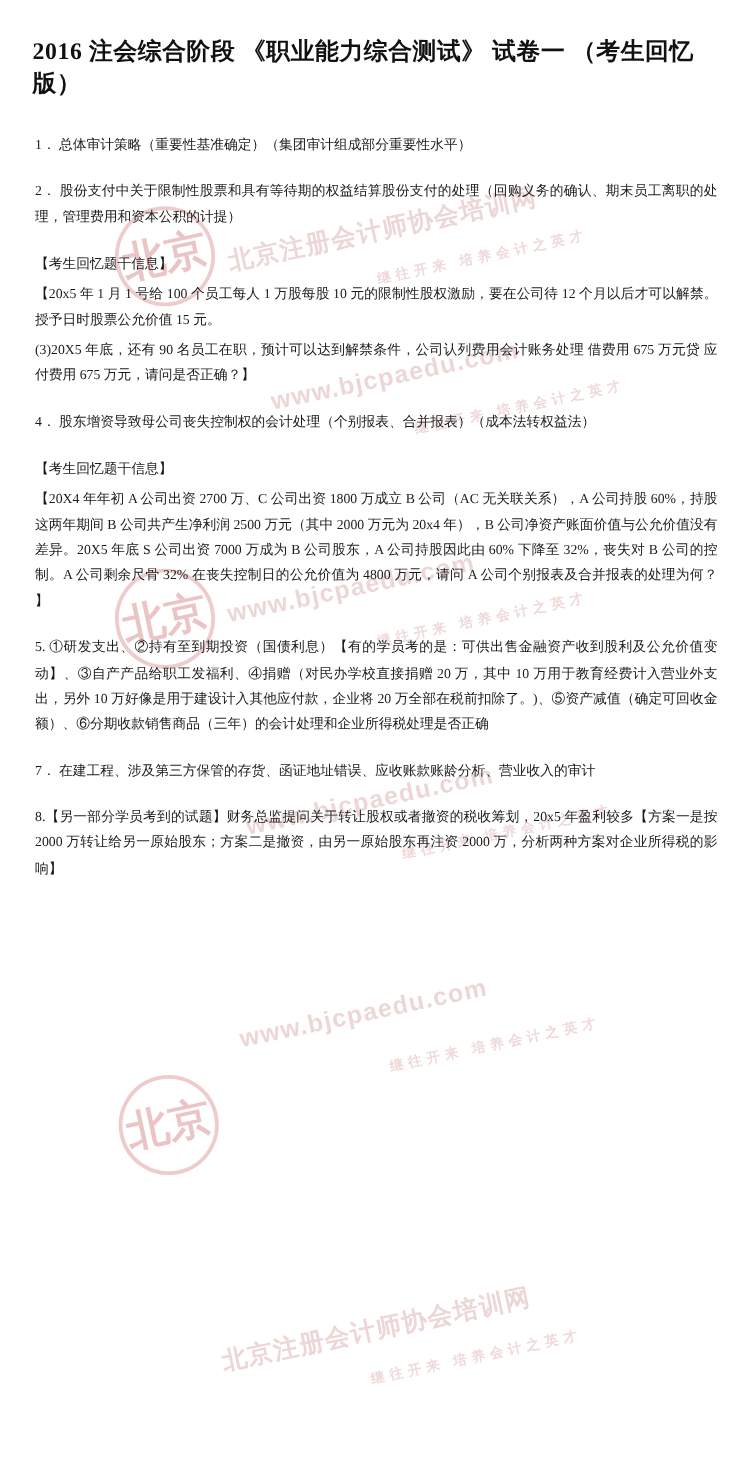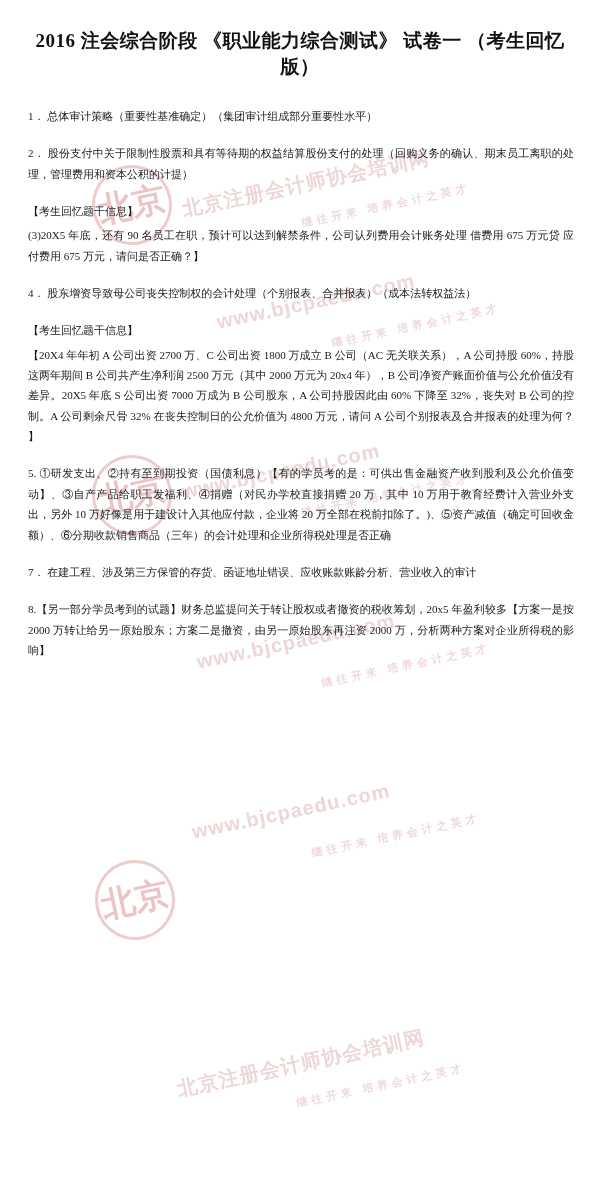--- a/index.html
+++ b/index.html
@@ -60,21 +60,20 @@
   
   .page {
     position: relative;
     z-index: 1;
     padding: 22px 26px 30px 26px;
     box-sizing: border-box;
   }
   .doc-title {
     font-size: 19px;
     font-weight: bold;
-    text-align: center;
     letter-spacing: 0.5px;
     margin: 6px 0 26px 0;
     color: #111;
     font-family: "Liberation Serif", "DejaVu Serif", serif;
   }
   .q {
     font-size: 11px;
     line-height: 1.85;
     margin: 0 0 17px 2px;
     text-align: justify;
@@ -110,20 +109,21 @@
   <div class="wm wm-main" style="top:1050px; left:175px;">北京注册会计师协会培训网</div>
   <div class="wm wm-sub" style="top:1078px; left:295px;">继往开来 培养会计之英才</div>
 </div>
 
 <div class="page">
   <div class="doc-title">2016 注会综合阶段  《职业能力综合测试》  试卷一  （考生回忆版）</div>
 
   <p class="q">1． 总体审计策略（重要性基准确定）（集团审计组成部分重要性水平）</p>
   <p class="q">2． 股份支付中关于限制性股票和具有等待期的权益结算股份支付的处理（回购义务的确认、期末员工离职的处理，管理费用和资本公积的计提）</p>
   <p class="q sub">【考生回忆题干信息】</p>
+  <p class="q sub">【20x5 年 1 月 1 号给 100 个员工每人 1 万股每股 10 元的限制性股权激励，要在公司待 12 个月以后才可以解禁。授予日时股票公允价值 15 元。</p>
   <p class="q">(3)20X5 年底，还有 90 名员工在职，预计可以达到解禁条件，公司认列费用会计账务处理 借费用 675 万元贷 应付费用 675 万元，请问是否正确？】</p>
   <p class="q">4． 股东增资导致母公司丧失控制权的会计处理（个别报表、合并报表）（成本法转权益法）</p>
   <p class="q sub">【考生回忆题干信息】</p>
   <p class="q">【20X4 年年初 A 公司出资 2700 万、C 公司出资 1800 万成立 B 公司（AC 无关联关系），A 公司持股 60%，持股这两年期间 B 公司共产生净利润 2500 万元（其中 2000 万元为 20x4 年），B 公司净资产账面价值与公允价值没有差异。20X5 年底 S 公司出资 7000 万成为 B 公司股东，A 公司持股因此由 60% 下降至 32%，丧失对 B 公司的控制。A 公司剩余尺骨 32% 在丧失控制日的公允价值为 4800 万元，请问 A 公司个别报表及合并报表的处理为何？ 】</p>
   <p class="q">5. ①研发支出、②持有至到期投资（国债利息）【有的学员考的是：可供出售金融资产收到股利及公允价值变动】、③自产产品给职工发福利、④捐赠（对民办学校直接捐赠 20 万，其中 10 万用于教育经费计入营业外支出，另外 10 万好像是用于建设计入其他应付款，企业将 20 万全部在税前扣除了。)、⑤资产减值（确定可回收金额）、⑥分期收款销售商品（三年）的会计处理和企业所得税处理是否正确</p>
   <p class="q">7． 在建工程、涉及第三方保管的存货、函证地址错误、应收账款账龄分析、营业收入的审计</p>
   <p class="q">8.【另一部分学员考到的试题】财务总监提问关于转让股权或者撤资的税收筹划，20x5 年盈利较多【方案一是按 2000 万转让给另一原始股东；方案二是撤资，由另一原始股东再注资 2000 万，分析两种方案对企业所得税的影响】</p>
 </div>
 
 </body></html>

